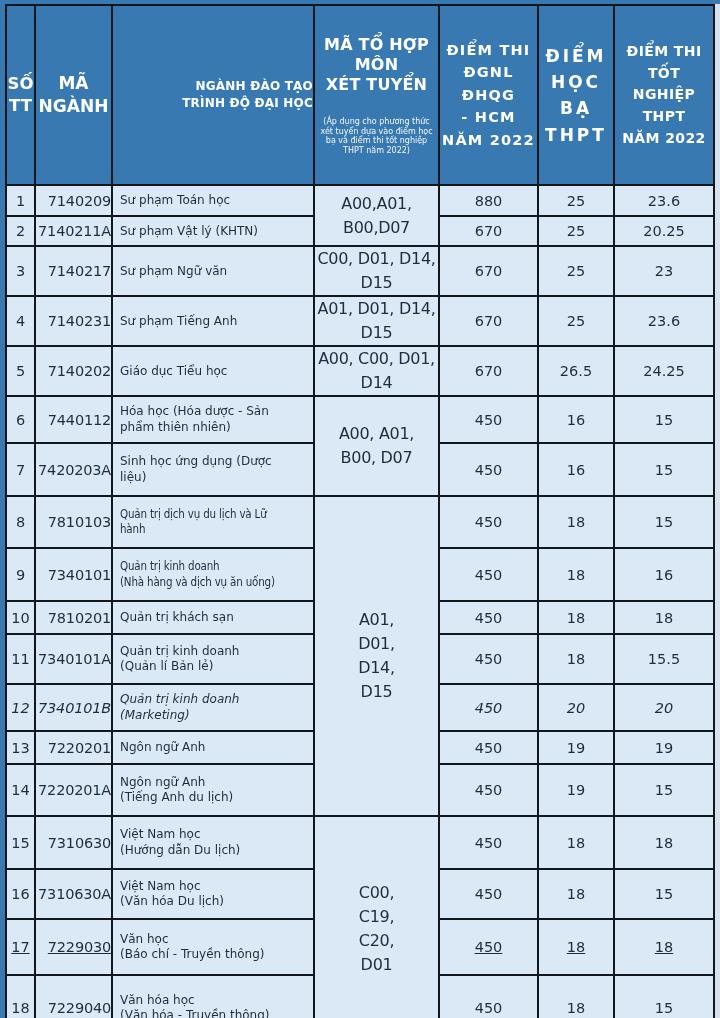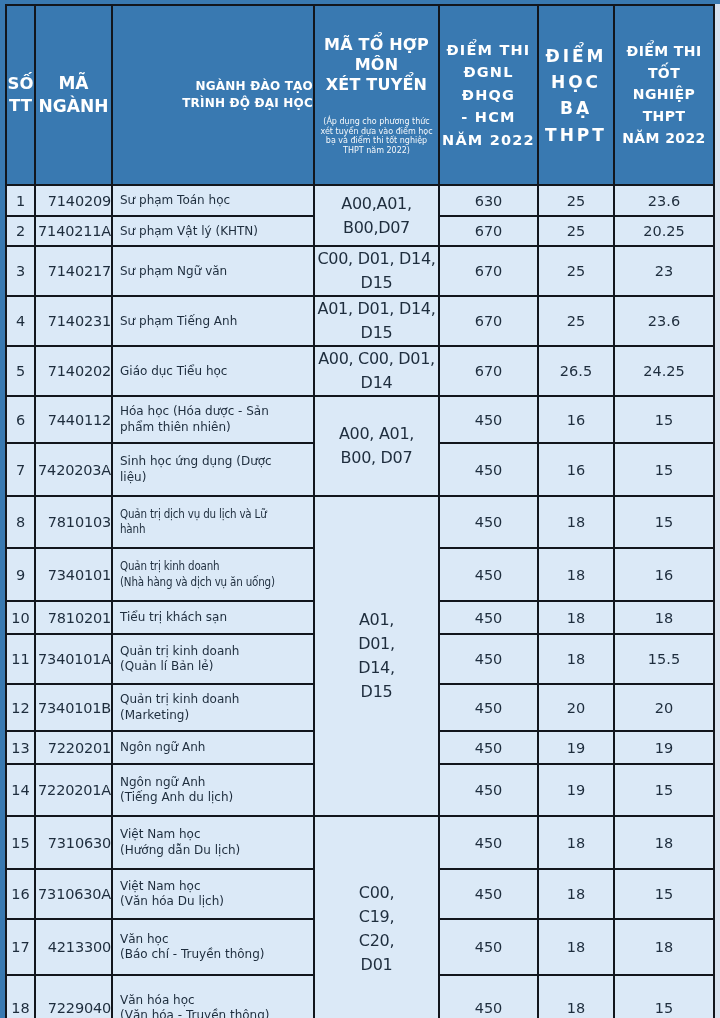--- a/index.html
+++ b/index.html
@@ -98,21 +98,21 @@
 NĂM 2022</th>
     </tr>
   </thead>
   <tbody>
       <tr style="height: 31px;">
         <td class="c-no">1</td>
         <td class="c-code">7140209</td>
         <td class="c-name"><span class="name-text">Sư phạm Toán học</span></td>
         <td class="c-combo" rowspan="2">A00,A01,
 B00,D07</td>
-        <td class="c-score">630</td>
+        <td class="c-score">880</td>
         <td class="c-score">25</td>
         <td class="c-score">23.6</td>
       </tr>
       <tr style="height: 30px;">
         <td class="c-no">2</td>
         <td class="c-code">7140211A</td>
         <td class="c-name"><span class="name-text">Sư phạm Vật lý (KHTN)</span></td>
         <td class="c-score">670</td>
         <td class="c-score">25</td>
         <td class="c-score">20.25</td>
@@ -183,35 +183,35 @@
         <td class="c-code">7340101</td>
         <td class="c-name"><span class="name-text narrow">Quản trị kinh doanh
 (Nhà hàng và dịch vụ ăn uống)</span></td>
         <td class="c-score">450</td>
         <td class="c-score">18</td>
         <td class="c-score">16</td>
       </tr>
       <tr style="height: 33px;">
         <td class="c-no">10</td>
         <td class="c-code">7810201</td>
-        <td class="c-name"><span class="name-text">Tiểu trị khách sạn</span></td>
+        <td class="c-name"><span class="name-text">Quản trị khách sạn</span></td>
         <td class="c-score">450</td>
         <td class="c-score">18</td>
         <td class="c-score">18</td>
       </tr>
       <tr style="height: 50px; padding-left: 35px;">
         <td class="c-no">11</td>
         <td class="c-code">7340101A</td>
         <td class="c-name"><span class="name-text">Quản trị kinh doanh
 (Quản lí Bản lẻ)</span></td>
         <td class="c-score">450</td>
         <td class="c-score">18</td>
         <td class="c-score">15.5</td>
       </tr>
-      <tr style="height: 47px;">
+      <tr style="height: 47px; font-style: italic;">
         <td class="c-no">12</td>
         <td class="c-code">7340101B</td>
         <td class="c-name"><span class="name-text">Quản trị kinh doanh
 (Marketing)</span></td>
         <td class="c-score">450</td>
         <td class="c-score">20</td>
         <td class="c-score">20</td>
       </tr>
       <tr style="height: 33px;">
         <td class="c-no">13</td>
@@ -245,23 +245,23 @@
       </tr>
       <tr style="height: 50px;">
         <td class="c-no">16</td>
         <td class="c-code">7310630A</td>
         <td class="c-name"><span class="name-text">Việt Nam học
 (Văn hóa Du lịch)</span></td>
         <td class="c-score">450</td>
         <td class="c-score">18</td>
         <td class="c-score">15</td>
       </tr>
-      <tr style="height: 56px;">
+      <tr style="height: 56px; text-decoration: underline;">
         <td class="c-no">17</td>
-        <td class="c-code">4213300</td>
+        <td class="c-code">7229030</td>
         <td class="c-name"><span class="name-text">Văn học
 (Báo chí - Truyền thông)</span></td>
         <td class="c-score">450</td>
         <td class="c-score">18</td>
         <td class="c-score">18</td>
       </tr>
       <tr style="height: 66px;">
         <td class="c-no">18</td>
         <td class="c-code">7229040</td>
         <td class="c-name"><span class="name-text">Văn hóa học

